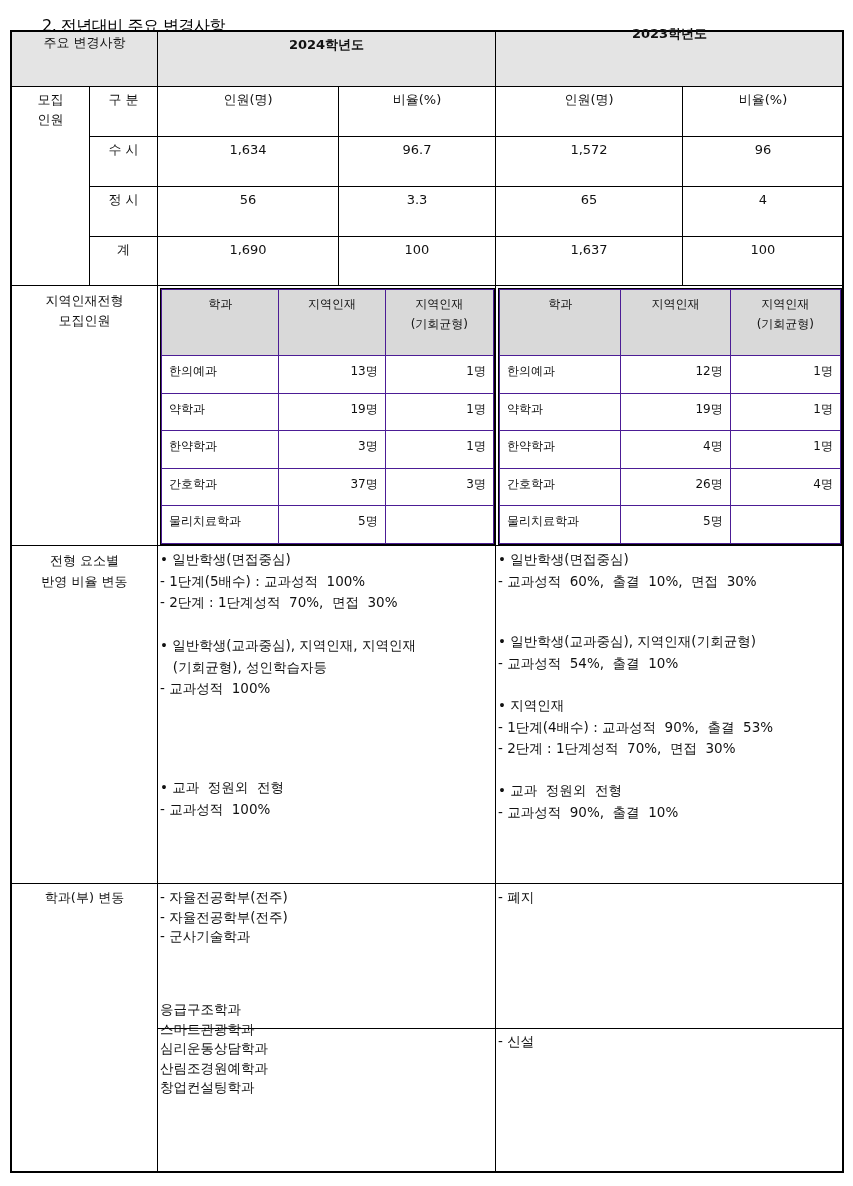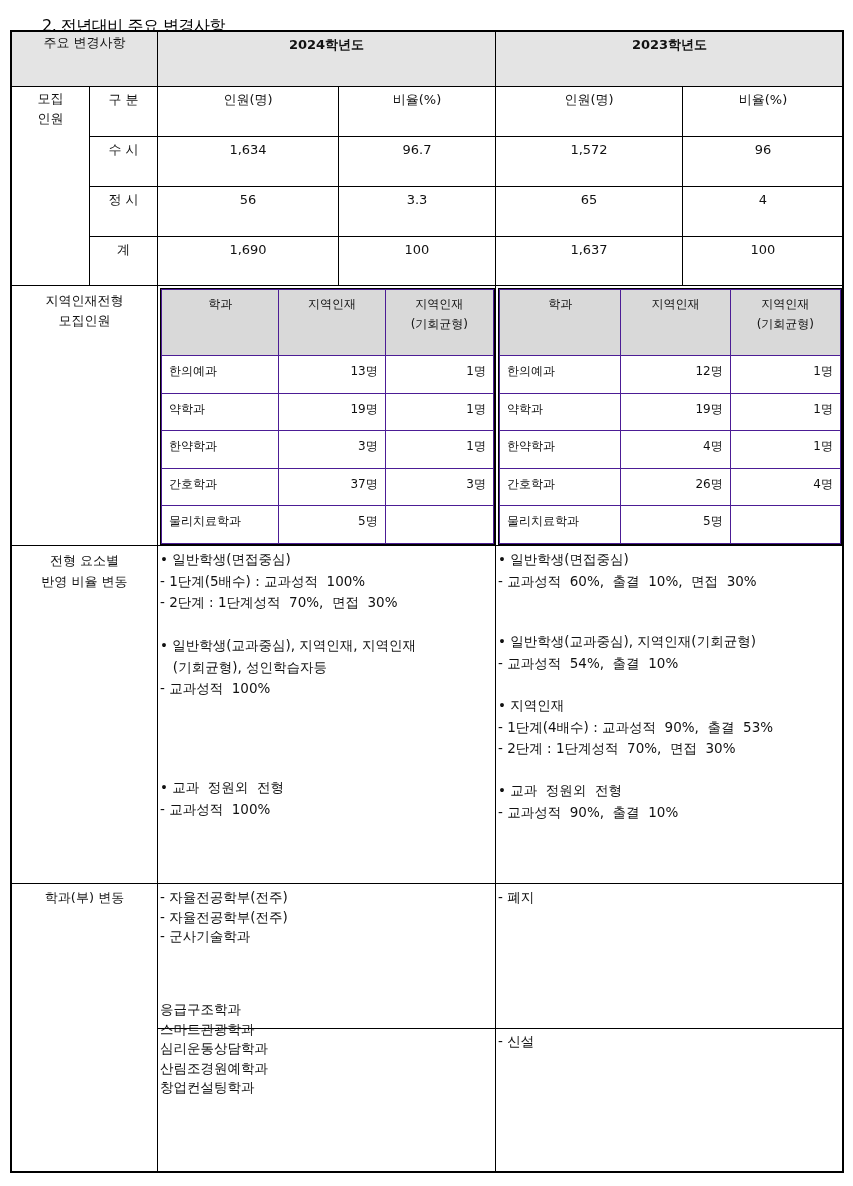--- a/index.html
+++ b/index.html
@@ -40,23 +40,23 @@
 <div class="hline" style="left:157px;top:1028px;width:687px;"></div>
 
 <div class="vline" style="left:157px;top:30px;height:1143px;"></div>
 <div class="vline" style="left:495px;top:30px;height:1143px;"></div>
 <div class="vline" style="left:89px;top:86px;height:199px;"></div>
 <div class="vline" style="left:338px;top:86px;height:199px;"></div>
 <div class="vline" style="left:682px;top:86px;height:199px;"></div>
 
 <div class="cell" style="left:12px;top:33px;width:145px;">주요 변경사항</div>
 <div class="cell bold" style="left:158px;top:35px;width:337px;">2024학년도</div>
-<div class="cell bold" style="left:496px;top:35px;width:347px;">2023학년도</div>
-
-<div class="cell" style="left:12px;top:90px;width:77px;font-family:Liberation Mono, monospace;">
+<div class="cell bold" style="left:496px;top:24px;width:347px;">2023학년도</div>
+
+<div class="cell" style="left:12px;top:90px;width:77px;">
   <div>모집</div>
   <div>인원</div>
 </div>
 <div class="cell" style="left:90px;top:90px;width:67px;">구 분</div>
 <div class="cell" style="left:158px;top:90px;width:180px;">인원(명)</div>
 <div class="cell" style="left:339px;top:90px;width:156px;">비율(%)</div>
 <div class="cell" style="left:496px;top:90px;width:186px;">인원(명)</div>
 <div class="cell" style="left:683px;top:90px;width:160px;">비율(%)</div>
 
 <div class="cell" style="left:90px;top:140px;width:67px;">수 시</div>

